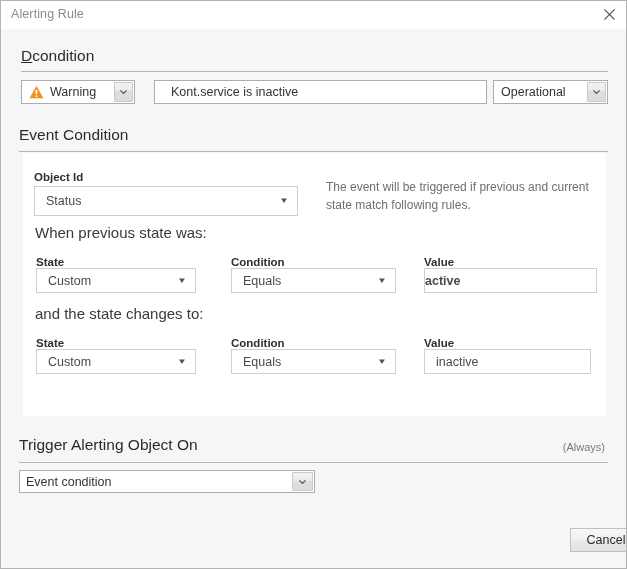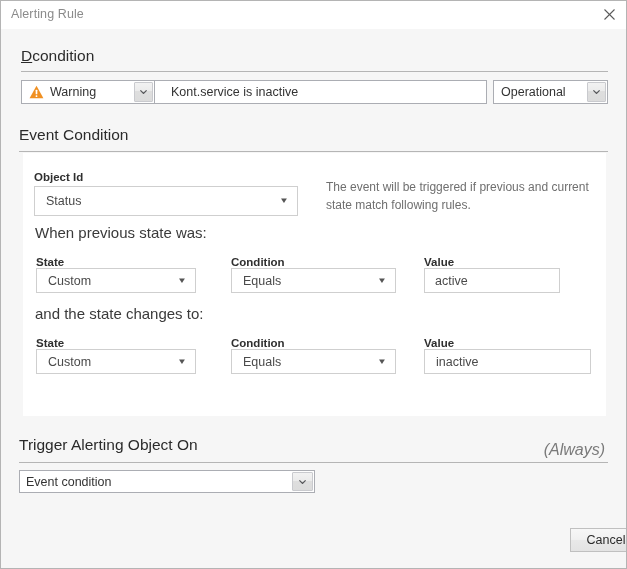--- a/index.html
+++ b/index.html
@@ -197,23 +197,22 @@
   }
   .btn.primary {
     border: 1px solid #2a8fd8;
     box-shadow: inset 0 0 0 1px #ffffff;
   }
 
   #always-text {
     position: absolute;
     right: 21px;
     top: 440px;
-    font-size: 16px;
+    font-size: 11px;
     color: #7a7a7a;
-    font-style: italic;
   }
 </style>
 </head>
 <body>
 
 <div id="dialog">
 
   <div id="titlebar">
     <div id="title-text">Alerting Rule</div>
     <div id="close-btn">
@@ -222,21 +221,21 @@
           <line x1="1.5" y1="1.5" x2="11.5" y2="11.5" stroke="#5a5a5a" stroke-width="1.1"></line>
           <line x1="11.5" y1="1.5" x2="1.5" y2="11.5" stroke="#5a5a5a" stroke-width="1.1"></line>
         </svg>
       </span>
     </div>
   </div>
 
   <div class="section-head" style="left:20px; top:46px;"><span class="accel">D</span><span>condition</span></div>
   <div class="section-rule" style="left:20px; top:70px; width:587px;"></div>
 
-  <div class="combo-classic" style="left:20px; top:79px; width:134px; height:24px;">
+  <div class="combo-classic" style="left:20px; top:79px; width:114px; height:24px;">
     <div class="cc-text">
       <span>
         <svg class="warn-ico" viewBox="0 0 16 15" aria-hidden="true">
           <path d="M8 0.9 L15.4 14.1 L0.6 14.1 Z" fill="#f09022"></path>
           <rect x="7.1" y="5.0" width="1.8" height="5.0" rx="0.6" fill="#ffffff"></rect>
           <rect x="7.1" y="11.0" width="1.8" height="1.8" rx="0.6" fill="#ffffff"></rect>
         </svg>
       </span>
       <span>Warning</span>
     </div>
@@ -283,21 +282,21 @@
     <span class="tri">▼</span>
   </div>
 
   <div class="field-label" style="left:230px; top:255px;">Condition</div>
   <div class="combo-flat" style="left:230px; top:267px; width:165px; height:25px;">
     <span>Equals</span>
     <span class="tri">▼</span>
   </div>
 
   <div class="field-label" style="left:423px; top:255px;">Value</div>
-  <div class="txtbox" style="left:423px; top:267px; width:136px; height:25px; border-color:#cfcfcf; padding-left:10px; color:#4a4a4a;">active</div>
+  <div class="txtbox" style="left:423px; top:267px; width:173px; height:25px; border-color:#cfcfcf; padding-left:0; color:#4a4a4a;font-weight:bold;">active</div>
 
   <div class="sub-head" style="left:34px; top:304px;">and the state changes to:</div>
 
   <div class="field-label" style="left:35px; top:336px;">State</div>
   <div class="combo-flat" style="left:35px; top:348px; width:160px; height:25px;">
     <span>Custom</span>
     <span class="tri">▼</span>
   </div>
 
   <div class="field-label" style="left:230px; top:336px;">Condition</div>

